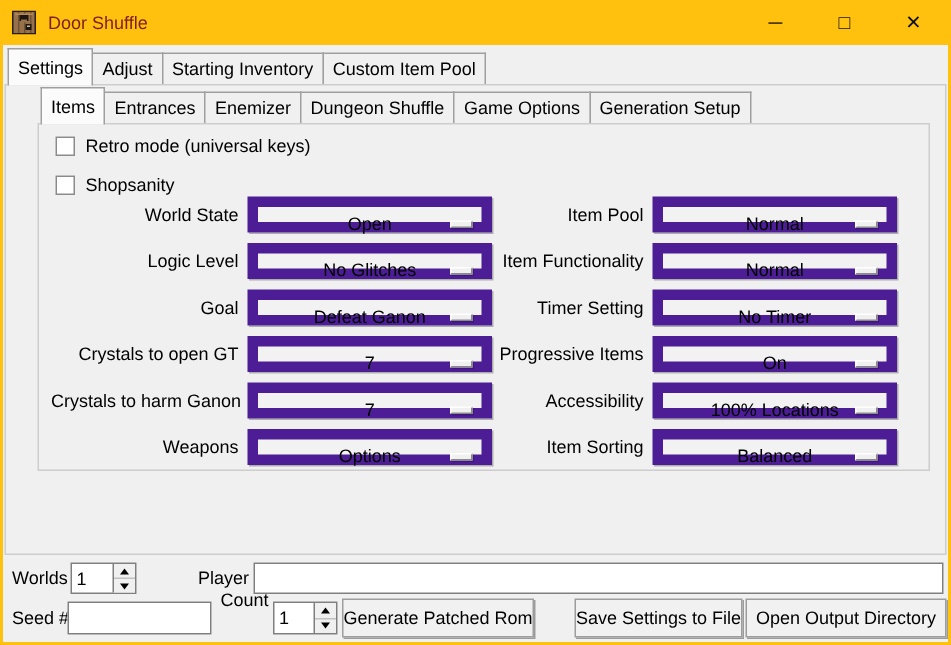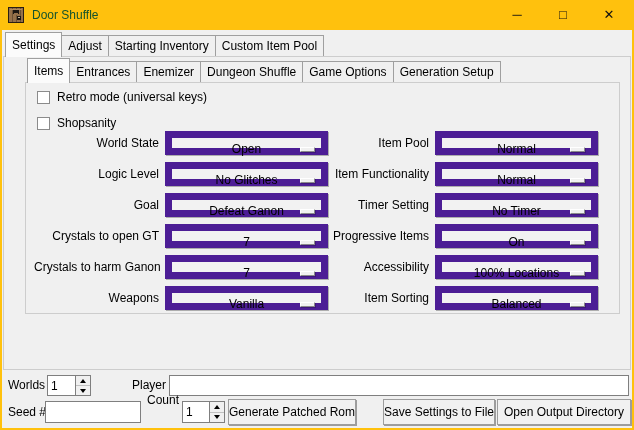--- a/index.html
+++ b/index.html
@@ -12,21 +12,21 @@
   }
   *{box-sizing:border-box;margin:0;padding:0;font-family:"Liberation Sans",sans-serif;}
   body{background:#555;}
   .window{position:relative;width:634px;height:430px;background:var(--gold);overflow:hidden;
           font-size:12px;color:var(--text);}
   .client{position:absolute;left:2px;top:30px;right:2px;bottom:2px;background:var(--bg);}
 
   
   .titlebar{position:absolute;left:0;top:0;width:634px;height:30px;background:var(--gold);}
   .app-icon{position:absolute;left:8px;top:7px;width:16px;height:16px;display:block;}
-  .title-text{position:absolute;left:32px;top:0;line-height:30px;font-size:12px;color:#14532d;}
+  .title-text{position:absolute;left:32px;top:0;line-height:30px;font-size:12px;color:#7f1d1d;}
   .win-controls{position:absolute;right:2px;top:0;height:30px;display:flex;}
   .win-btn{width:46px;height:29px;display:flex;align-items:center;justify-content:center;
            font-size:13px;color:#111;cursor:default;}
 
   
   .tabbar{position:absolute;display:flex;align-items:flex-start;height:25px;z-index:5;}
   .tab{height:21px;line-height:20px;margin-top:3px;padding:0 6px;background:var(--bg);
        border:1px solid var(--tab-border);border-bottom:none;margin-right:-1px;white-space:nowrap;}
   .tab.active{margin-top:0;height:25px;line-height:24px;background:#fbfbfb;position:relative;z-index:6;}
   #main-tabs{left:5px;top:32px;}
@@ -185,21 +185,21 @@
         </div>
         <span class="slabel r">Accessibility</span>
         <div class="dropdown r">
           <span class="dval">100% Locations</span>
           <span class="ind"></span>
         </div>
       </div>
       <div class="srow" style="top: 203px;">
         <span class="slabel l">Weapons</span>
         <div class="dropdown l">
-          <span class="dval">Vanilla</span>
+          <span class="dval">Options</span>
           <span class="ind"></span>
         </div>
         <span class="slabel r">Item Sorting</span>
         <div class="dropdown r">
           <span class="dval">Balanced</span>
           <span class="ind"></span>
         </div>
       </div>
     </div>
 

